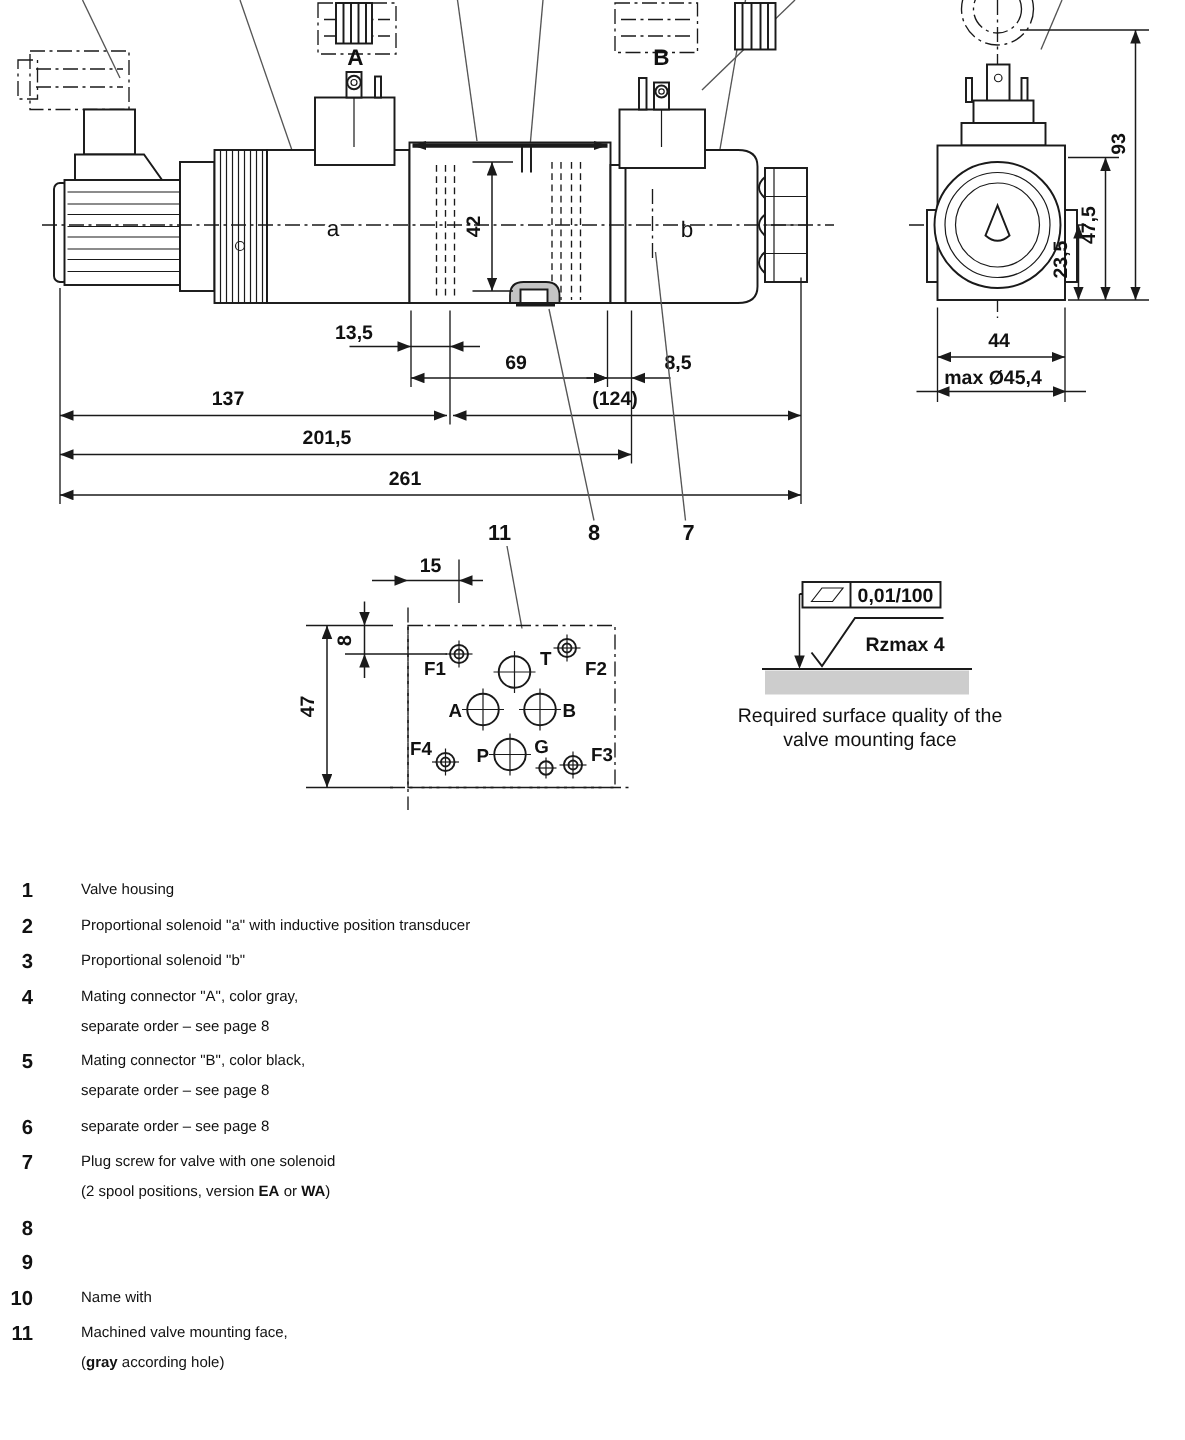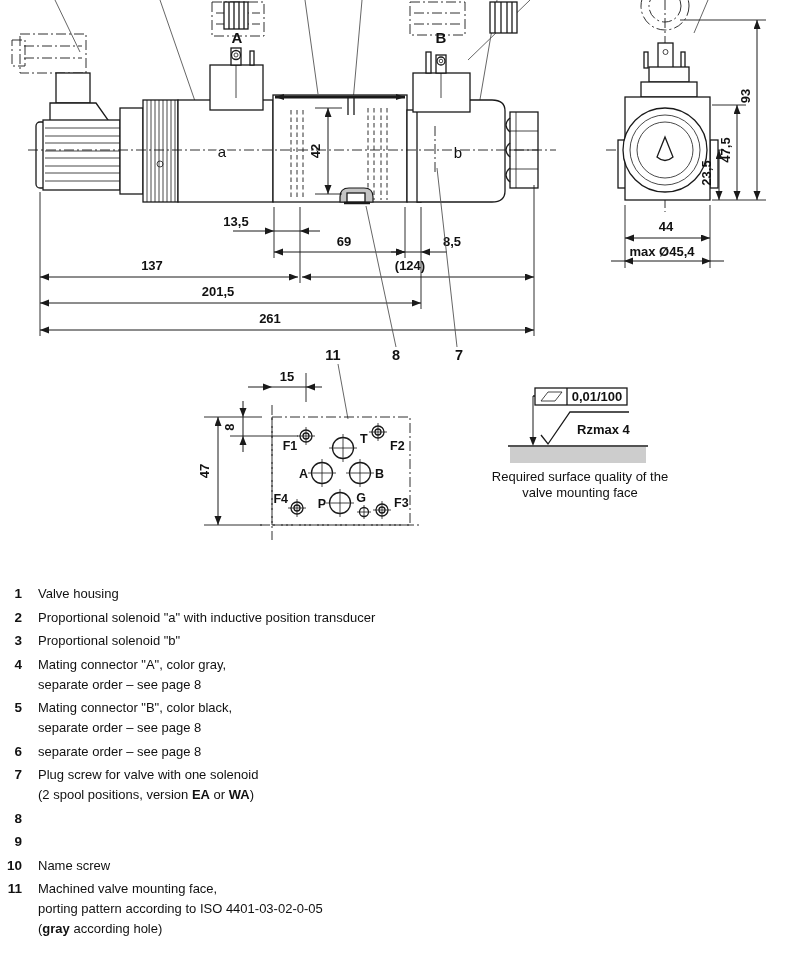--- a/index.html
+++ b/index.html
@@ -18,21 +18,21 @@
   svg .dimtx{font-size:13px;font-weight:bold;}
   svg .lbltx{font-size:15px;font-weight:bold;}
   svg .soltx{font-size:15px;font-weight:normal;}
   svg .calltx{font-size:14.5px;font-weight:bold;}
   svg .porttx{font-size:12.5px;font-weight:bold;}
   svg .captx{font-size:13px;font-weight:normal;}
   svg .arr{fill:#1a1a1a;stroke:none;}
   .legend{position:absolute;left:0;top:584px;width:600px;}
   .lrow{display:flex;margin-bottom:3.5px;}
   .lnum{width:22px;text-align:right;font-weight:bold;font-size:13.5px;line-height:20px;flex:none;}
-  .ltext{margin-left:16px;font-size:13px;line-height:20px;}
+  .ltext{margin-left:32px;font-size:10px;line-height:20px;}
   .lline{white-space:nowrap;}
   .ltext .b{font-weight:bold;text-align:right;}
 </style>
 </head>
 <body>
 <div class="page">
 
 <svg width="790" height="578" viewBox="0 0 790 578">
   <defs>
     <marker id="ae" markerWidth="10" markerHeight="8" refX="9" refY="3.5" orient="auto-start-reverse">
@@ -435,27 +435,26 @@
       </div>
       <div class="lrow">
         <div class="lnum">8</div>
       </div>
       <div class="lrow">
         <div class="lnum">9</div>
       </div>
       <div class="lrow">
         <div class="lnum">10</div>
         <div class="ltext">
-          <div class="lline"><span>Name screw</span></div>
+          <div class="lline"><span>Name with</span></div>
         </div>
       </div>
       <div class="lrow">
         <div class="lnum">11</div>
         <div class="ltext">
           <div class="lline"><span>Machined valve mounting face,</span></div>
-          <div class="lline"><span>porting pattern according to ISO 4401-03-02-0-05</span></div>
           <div class="lline"><span>(</span><span class="b">gray</span><span> according hole)</span></div>
           <div class="lline"></div>
         </div>
       </div>
     </div>
 
 </div>
 
 </body></html>

